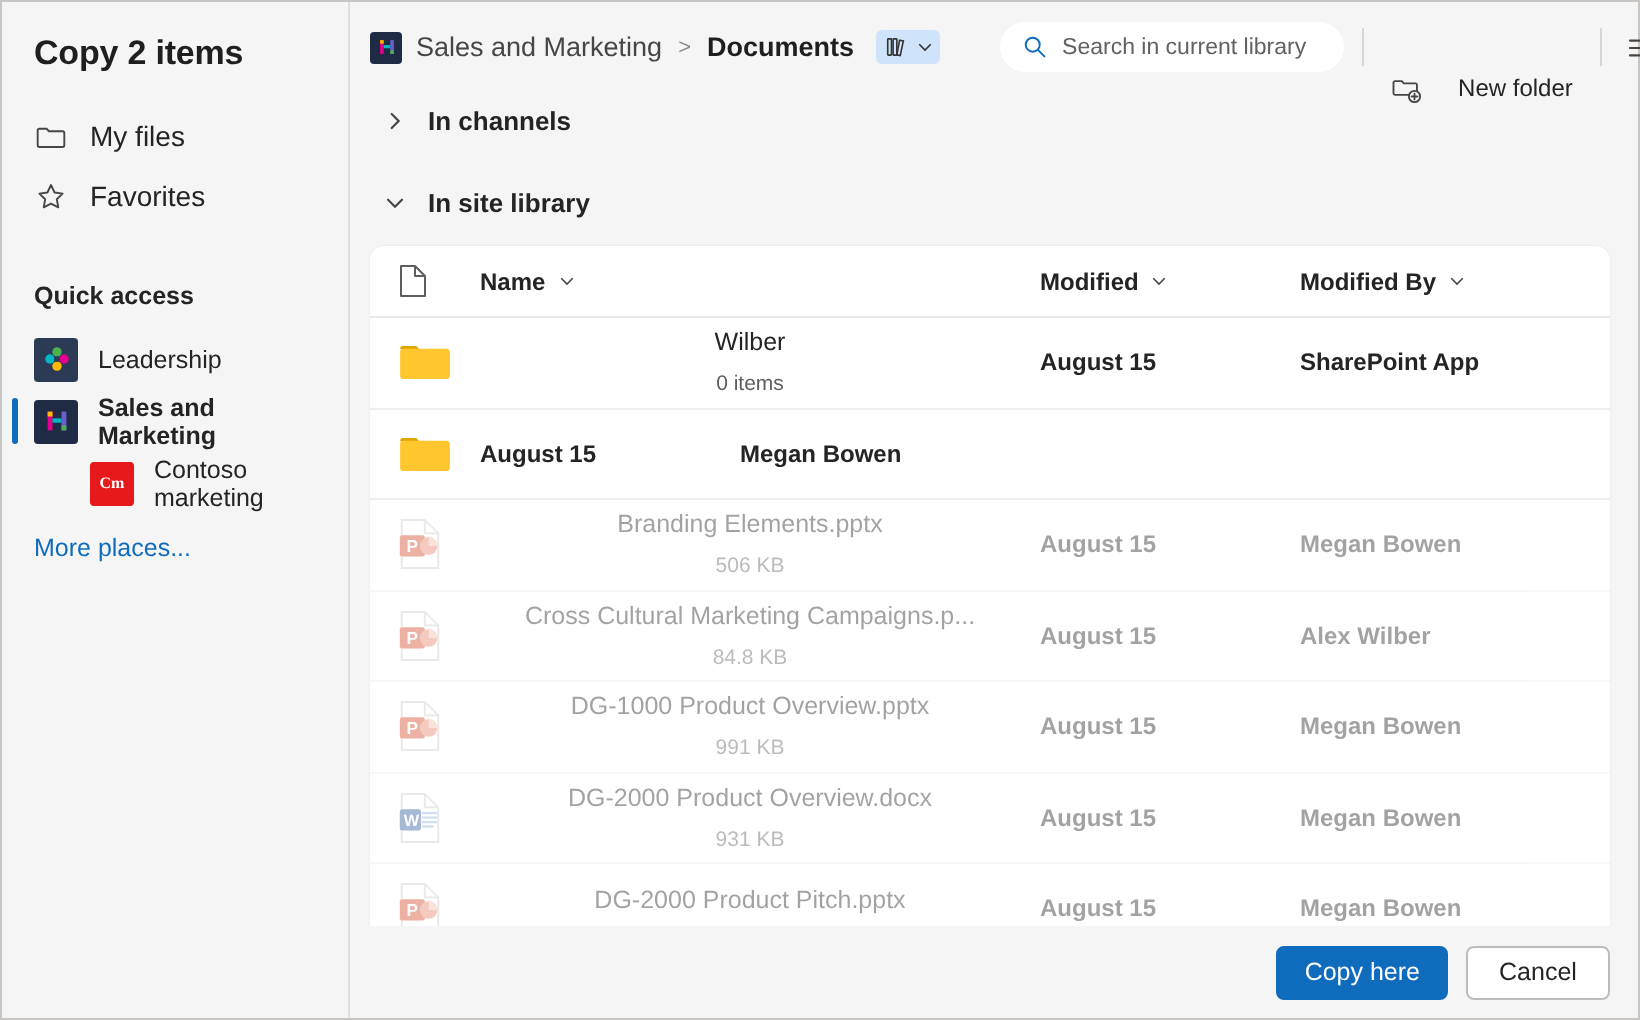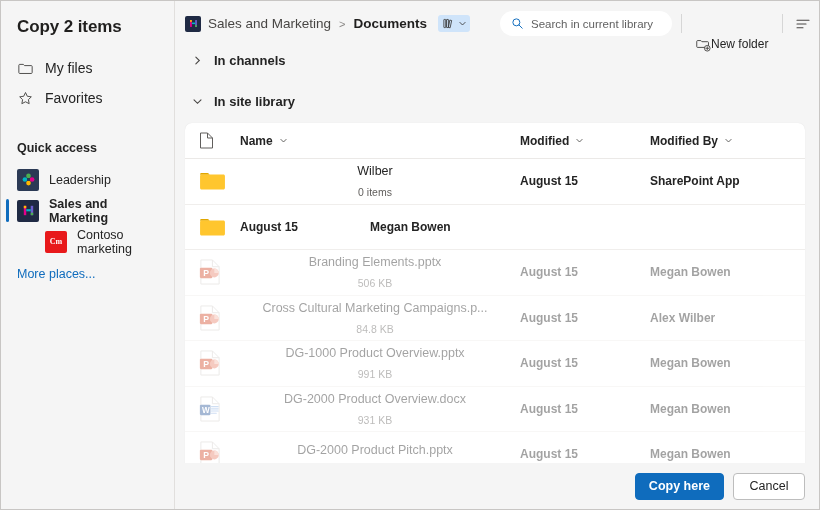--- a/index.html
+++ b/index.html
@@ -96,21 +96,21 @@
     cursor: text;
   }
   .search-box input {
     border: none; outline: none; background: transparent;
     font-size: 11.5px; color: #605e5c; width: 100%;
     font-family: "Liberation Sans", sans-serif;
   }
   .search-box input::placeholder { color: #616161; }
   .vdiv { width: 1px; height: 19px; background: #d6d6d6; margin: 0 9px; flex: 0 0 1px; }
   .tb-btn {
-    display: flex; align-items: center; gap: 0;
+    display: flex; align-items: center; gap: 18px;
     font-size: 12px; color: #242424; cursor: pointer;
     padding: 4px 5px; border-radius: 3px; white-space: nowrap; margin-top: 41px;
   }
   .view-btn { display: flex; align-items: center; gap: 3px; cursor: pointer; padding: 4px 3px; }
 
   
   .content {
     flex: 1; min-height: 0; padding: 0 14px 0 10px;
     display: flex; flex-direction: column; overflow: hidden;
   }
@@ -161,21 +161,21 @@
     display: flex; align-items: center; justify-content: flex-end;
     gap: 9px; padding: 0 14px;
     background: #f5f5f5; position: relative; z-index: 5;
   }
   .btn {
     height: 27px; min-width: 72px; padding: 0 13px;
     font-size: 12.5px; border-radius: 4px; cursor: pointer;
     font-family: "Liberation Sans", sans-serif;
     display: flex; align-items: center; justify-content: center;
   }
-  .btn-primary { background: #0f6cbd; color: #ffffff; border: 1px solid #0f6cbd; font-weight: 700; }
+  .btn-primary { background: #0f6cbd; color: #ffffff; border: 1px solid #0f6cbd; font-weight: 400; }
   .btn-default { background: #ffffff; color: #242424; border: 1px solid #bdbdbd; }
 
   svg { display: block; }
 </style>
 </head>
 <body>
 
 <div class="dialog">
 
   <div class="sidebar">

